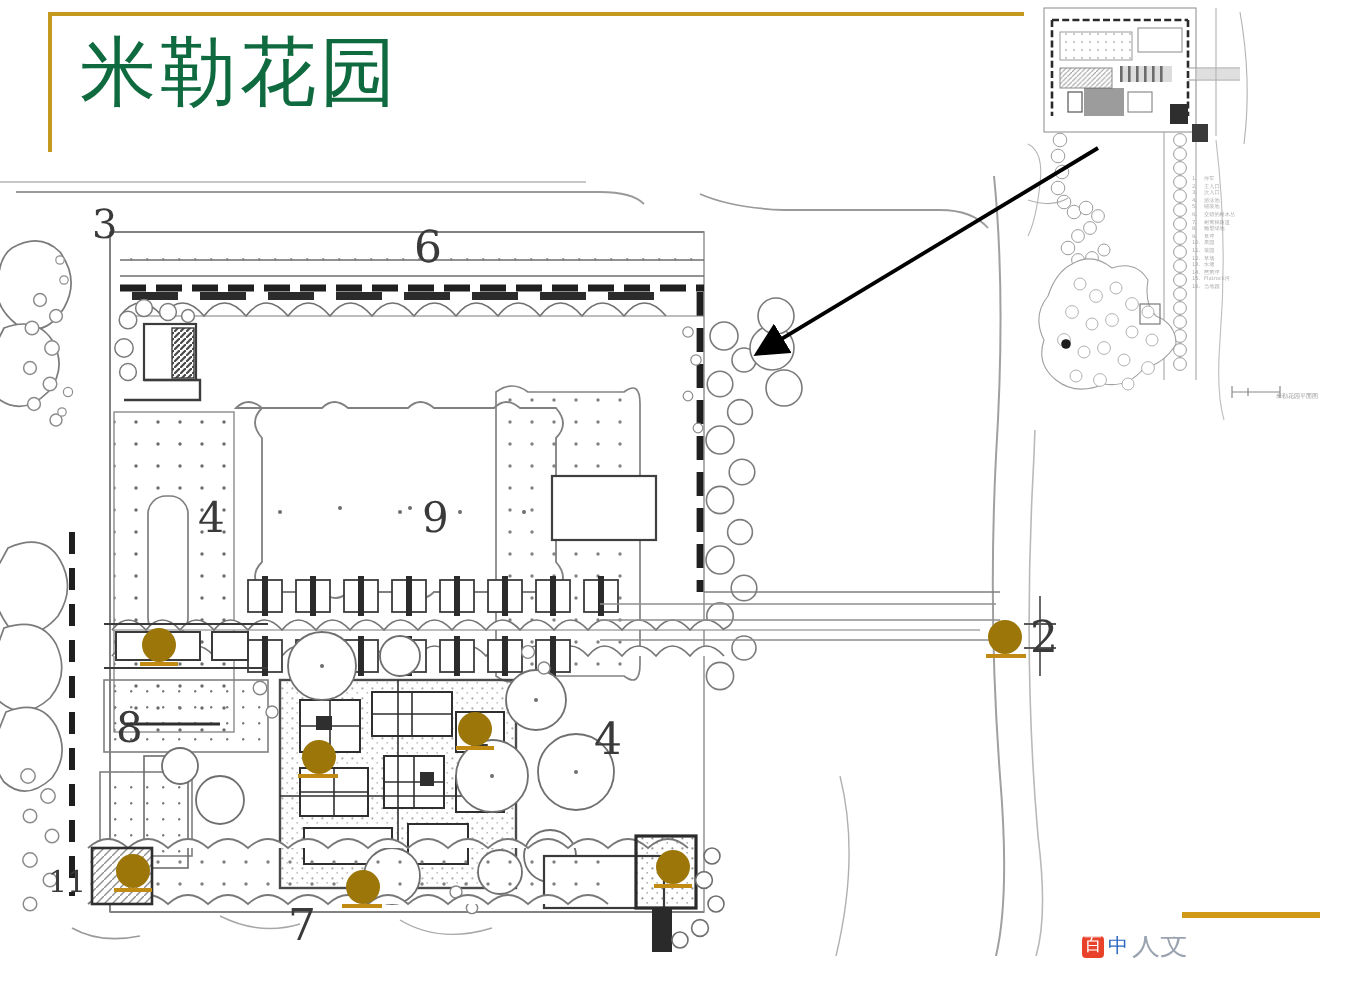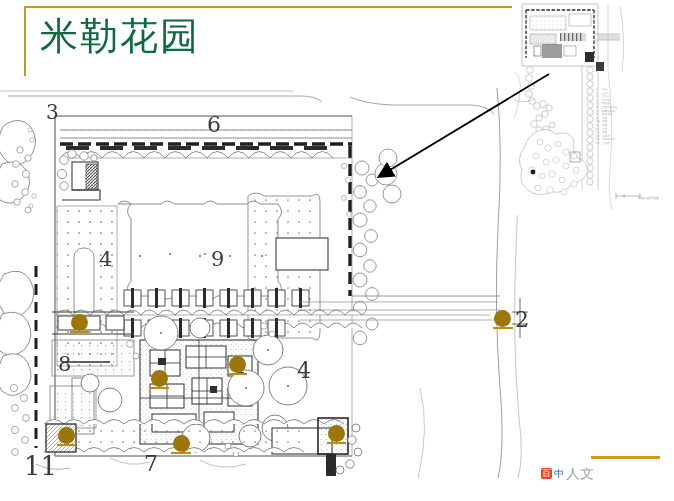--- a/index.html
+++ b/index.html
@@ -389,21 +389,21 @@
   </div>
 
   <div class="plan-num" style="left:46px;top:100px;font-size:20px;">3</div>
   <div class="plan-num" style="left:207px;top:112px;font-size:22px;">6</div>
   <div class="plan-num" style="left:99px;top:247px;font-size:21px;">4</div>
   <div class="plan-num" style="left:211px;top:247px;font-size:21px;">9</div>
   <div class="plan-num" style="left:58px;top:352px;font-size:21px;">8</div>
   <div class="plan-num" style="left:234px;top:354px;font-size:20px;">1</div>
   <div class="plan-num" style="left:297px;top:358px;font-size:22px;">4</div>
   <div class="plan-num" style="left:515px;top:307px;font-size:22px;">2</div>
-  <div class="plan-num" style="left:24px;top:451px;font-size:26px;">11</div>
+  <div class="plan-num" style="left:24px;top:432px;font-size:15px;">11</div>
   <div class="plan-num" style="left:144px;top:451px;font-size:22px;">7</div>
 
   <div class="marker" style="left:71px;top:314px;"></div>
   <div class="marker-bar" style="left:70px;top:331px;width:19px;"></div>
 
   <div class="marker" style="left:494px;top:310px;"></div>
   <div class="marker-bar" style="left:493px;top:327px;width:20px;"></div>
 
   <div class="marker" style="left:229px;top:356px;"></div>
   <div class="marker-bar" style="left:228px;top:373px;width:19px;"></div>

